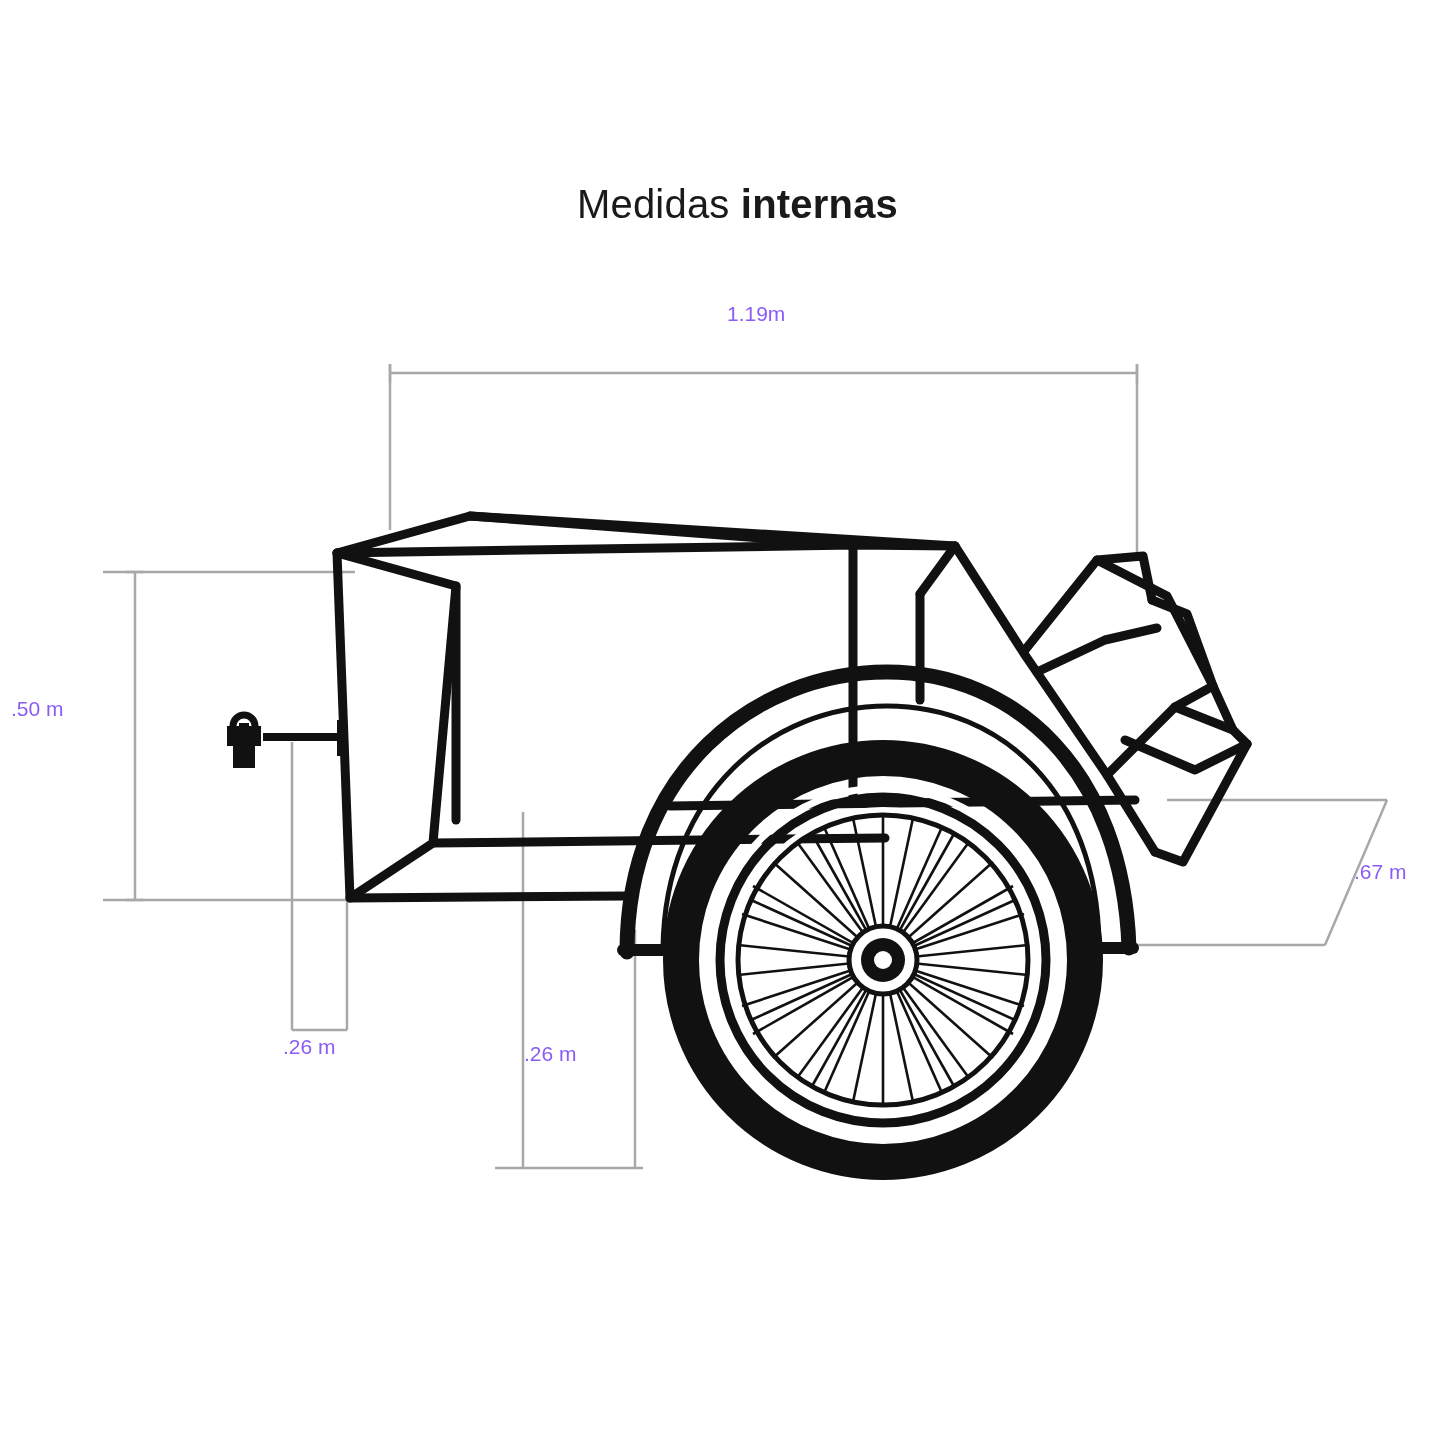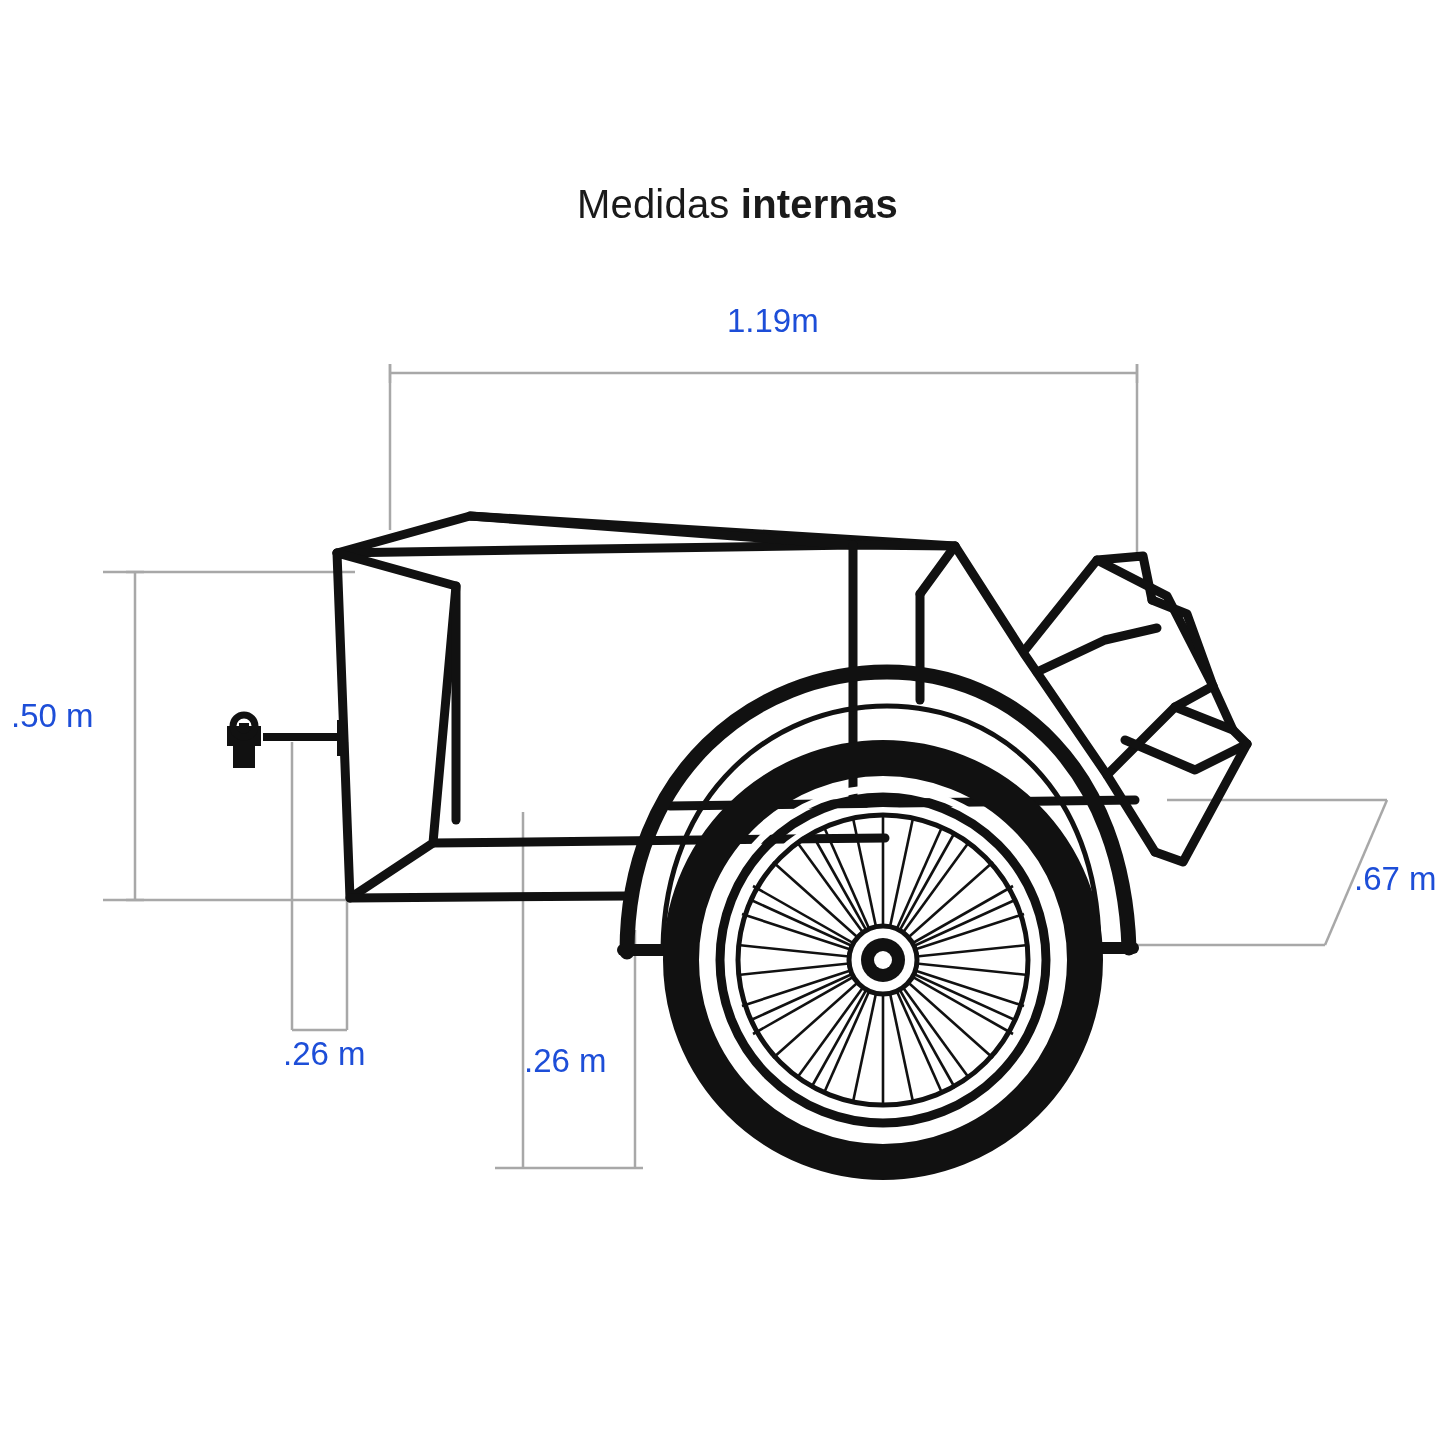--- a/index.html
+++ b/index.html
@@ -32,22 +32,22 @@
     text-align: center;
     font-size: 40px;
     letter-spacing: 0.2px;
     color: #1a1a1a;
     white-space: pre;
   }
   .title .bold { font-weight: bold; }
 
   .dim-label {
     position: absolute;
-    font-size: 33px;
-    color: #1d4ed8;
+    font-size: 21px;
+    color: #8b5cf6;
     white-space: pre;
   }
   .dim-top { left: 712px; top: 302px; }
   .dim-left { left: -4px; top: 697px; }
   .dim-right { left: 1339px; top: 860px; }
   .dim-bottom-left { left: 268px; top: 1035px; }
   .dim-bottom-mid { left: 509px; top: 1042px; }
 
   svg.art { position: absolute; left: 0; top: 0; }
 </style>

